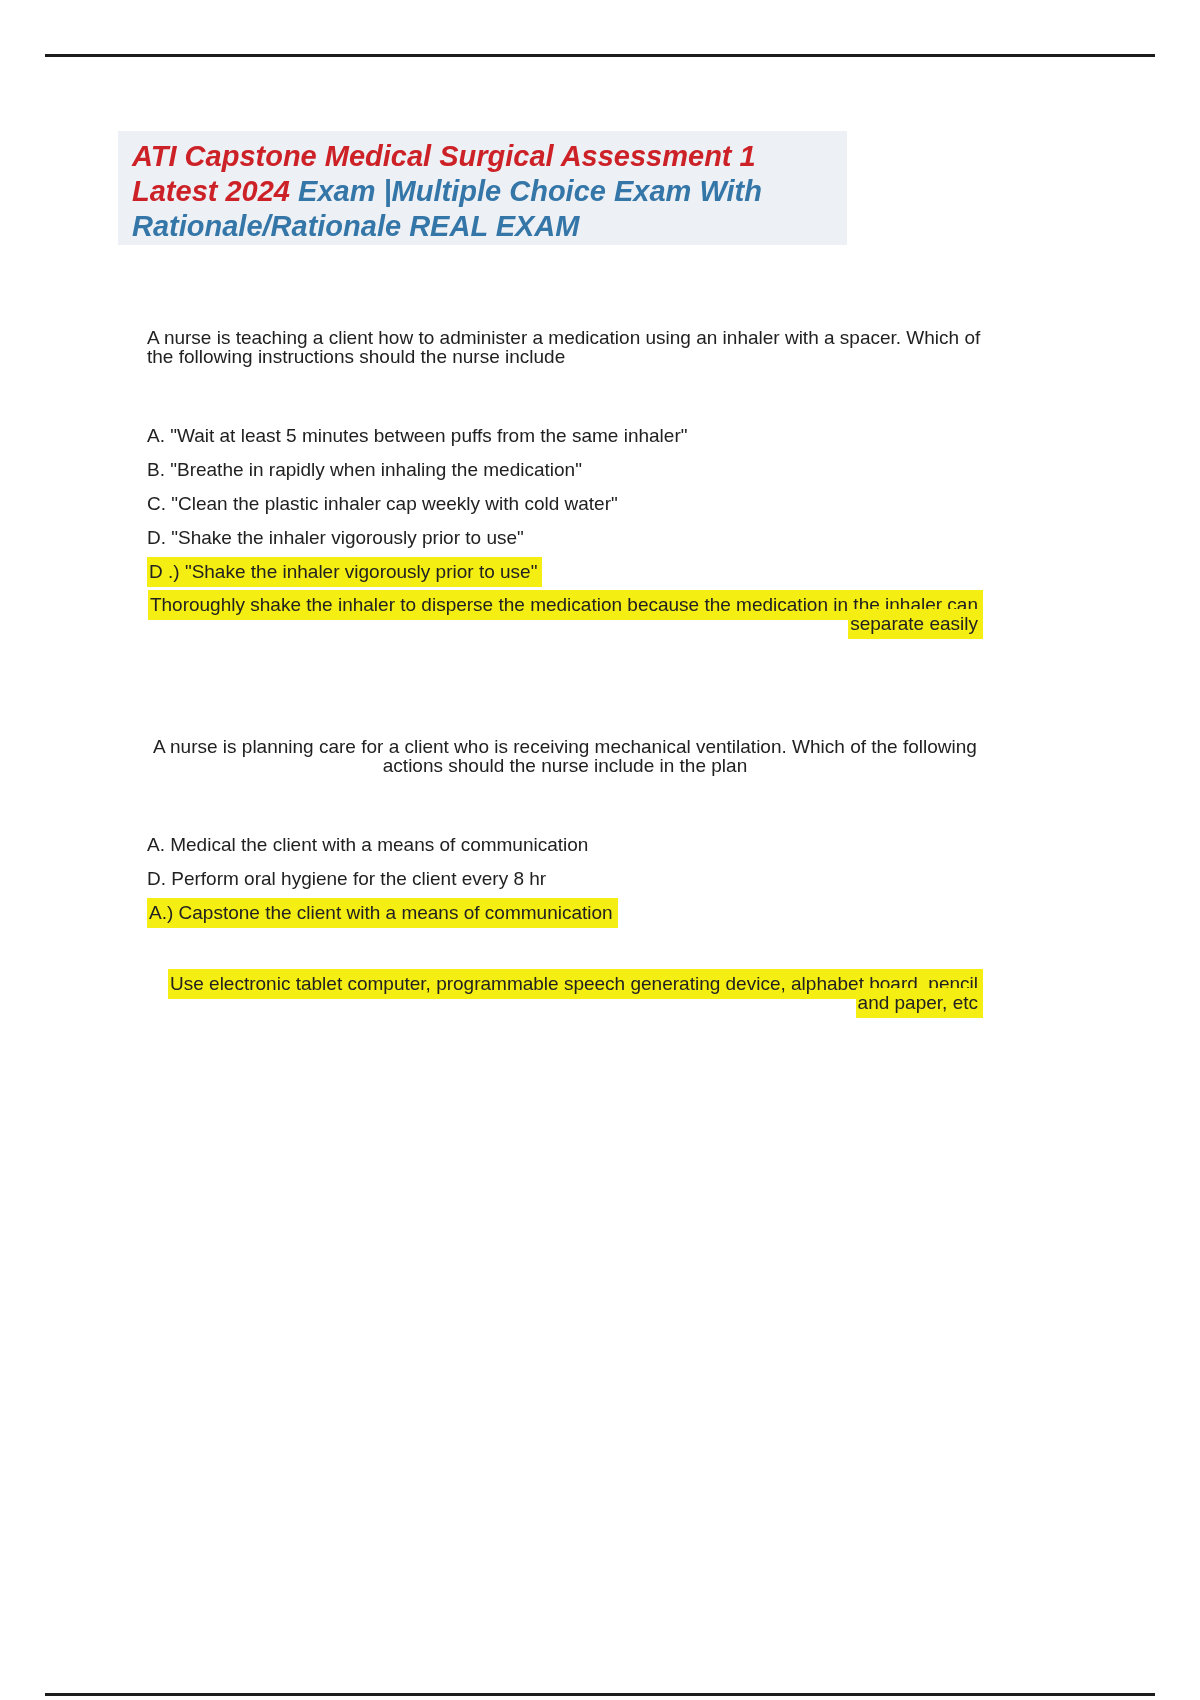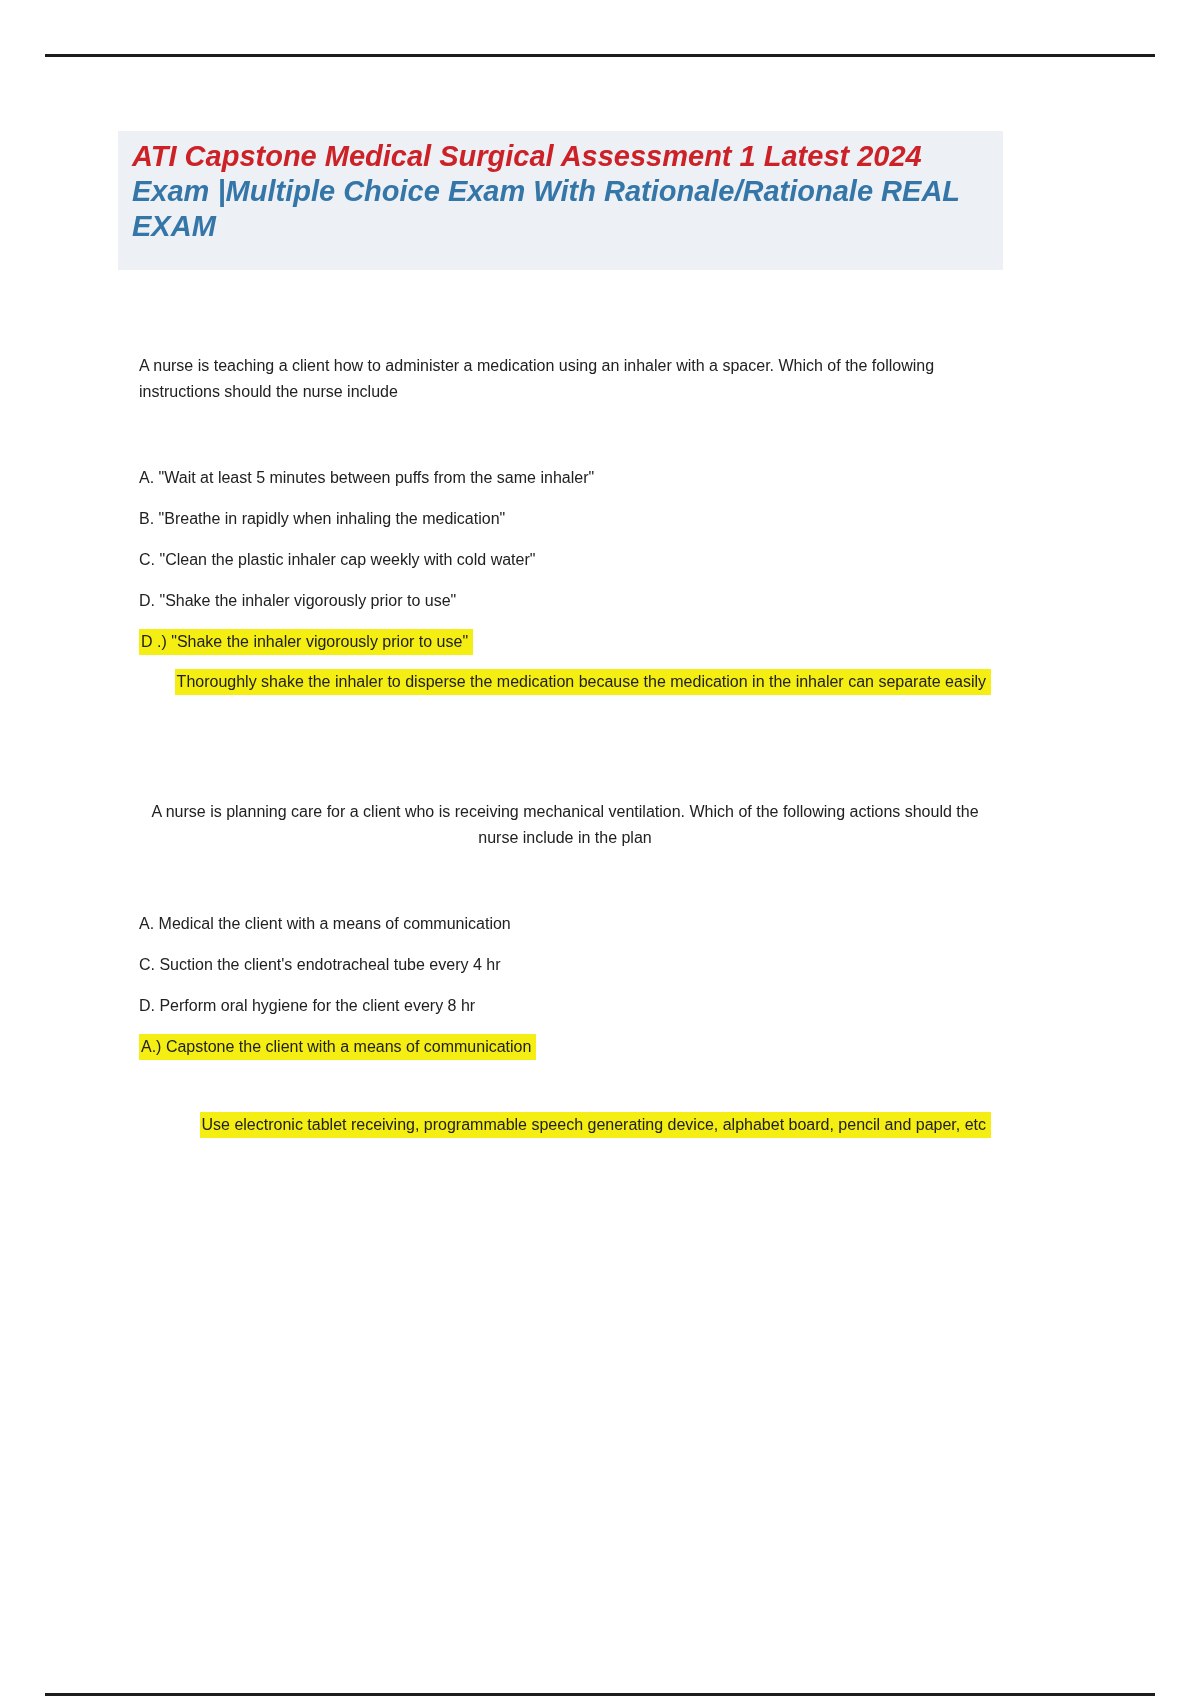--- a/index.html
+++ b/index.html
@@ -23,39 +23,39 @@
   }
   .rule-top { margin-top: 54px; }
   .rule-bottom {
     position: absolute;
     top: 1693px;
     left: 0;
     right: 0;
   }
   .title-block {
     margin: 74px 0 0 118px;
-    width: 885px;
+    width: 729px;
     box-sizing: border-box;
-    padding: 8px 14px 26px 14px;
+    padding: 8px 14px 1px 14px;
     background: #edf0f4;
     font-size: 29px;
     font-weight: bold;
     font-style: italic;
     line-height: 35px;
   }
   .title-part1 { color: #cc2127; }
   .title-part2 { color: #3476a8; }
   .content {
     margin-left: 135px;
     width: 860px;
   }
   p {
-    margin: 4px;
-    font-size: 16px;
-    line-height: 26px;
+    margin: 12px;
+    font-size: 19px;
+    line-height: 19px;
   }
   .question-text { margin-top: 83px; }
   .question-text.q2 { margin-top: 104px; text-align: center; }
   .option { margin-top: 15px; }
   .option.first { margin-top: 60px; }
   .answer-line { margin-top: 15px; }
   .rationale-line { margin-top: 14px; text-align: right; }
   .rationale-line.r2 { margin-top: 52px; }
   .hl {
     background: #f5ee12;
@@ -84,23 +84,22 @@
       <p class="option">B. "Breathe in rapidly when inhaling the medication"</p>
       <p class="option">C. "Clean the plastic inhaler cap weekly with cold water"</p>
       <p class="option">D. "Shake the inhaler vigorously prior to use"</p>
       <p class="answer-line"><span class="hl">D .) "Shake the inhaler vigorously prior to use"</span></p>
       <p class="rationale-line"><span class="hl">Thoroughly shake the inhaler to disperse the medication because the medication in the inhaler can separate easily</span></p>
     </section>
 
     <section>
       <p class="question-text q2">A nurse is planning care for a client who is receiving mechanical ventilation. Which of the following actions should the nurse include in the plan</p>
       <p class="option first">A. Medical the client with a means of communication</p>
-      <p class="option">C. Suction the client's endotracheal tube every 4 hr</p>
       <p class="option">D. Perform oral hygiene for the client every 8 hr</p>
       <p class="answer-line"><span class="hl">A.) Capstone the client with a means of communication</span></p>
-      <p class="rationale-line r2"><span class="hl">Use electronic tablet receiving, programmable speech generating device, alphabet board, pencil and paper, etc</span></p>
+      <p class="rationale-line r2"><span class="hl">Use electronic tablet computer, programmable speech generating device, alphabet board, pencil and paper, etc</span></p>
     </section>
 
   </div>
 
   <hr class="rule rule-bottom">
 
 </div>
 
 </body></html>

